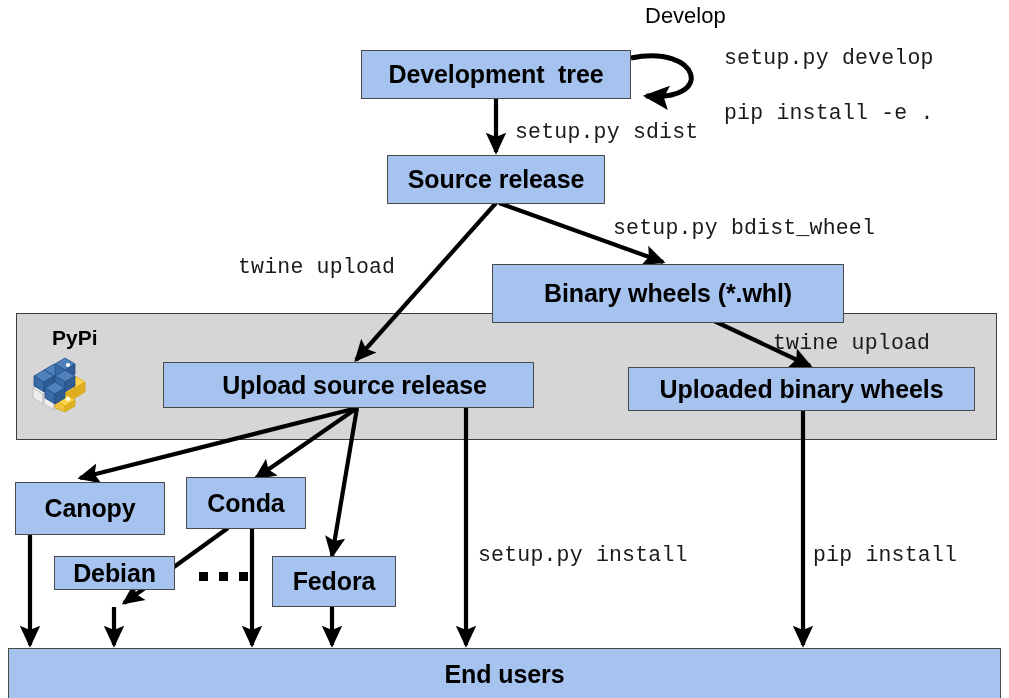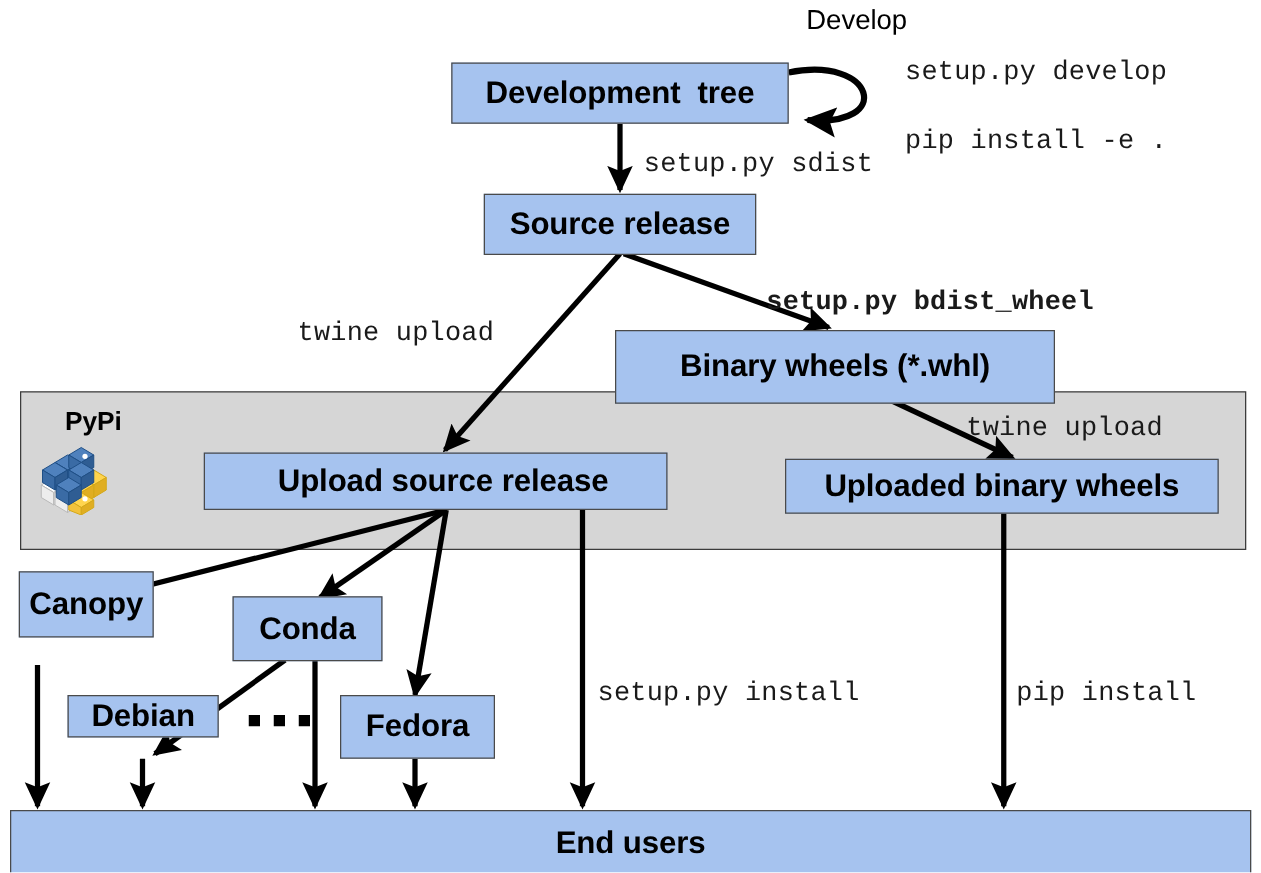--- a/index.html
+++ b/index.html
@@ -184,21 +184,21 @@
   <div class="node" style="left:361px; top:50px; width:270px; height:49px; font-size:25px;">Development  tree</div>
 
   <div class="node" style="left:387px; top:155px; width:218px; height:49px; font-size:25px;">Source release</div>
 
   <div class="node" style="left:492px; top:264px; width:352px; height:59px; font-size:25px;">Binary wheels (*.whl)</div>
 
   <div class="node" style="left:163px; top:362px; width:371px; height:46px; font-size:25px;padding-left:12px;">Upload source release</div>
 
   <div class="node" style="left:628px; top:367px; width:347px; height:44px; font-size:25px;">Uploaded binary wheels</div>
 
-  <div class="node" style="left:15px; top:457px; width:108px; height:53px; font-size:25px;">Canopy</div>
+  <div class="node" style="left:15px; top:482px; width:150px; height:53px; font-size:25px;">Canopy</div>
 
   <div class="node" style="left:186px; top:477px; width:120px; height:52px; font-size:25px;">Conda</div>
 
   <div class="node" style="left:54px; top:556px; width:121px; height:34px; font-size:25px;">Debian</div>
 
   <div class="node" style="left:272px; top:556px; width:124px; height:51px; font-size:25px;">Fedora</div>
 
   <div class="node" style="left:8px; top:648px; width:993px; height:53px; font-size:25px;">End users</div>
 
   <div class="dots" style="left:199px; top:572px;">
@@ -208,21 +208,21 @@
   </div>
 
   <div class="plainlabel" style="left:645px; top:3px;">Develop</div>
 
   <div class="cmd" style="left:724px; top:46px;">setup.py develop</div>
 
   <div class="cmd" style="left:724px; top:81px;margin-top:20px;">pip install -e .</div>
 
   <div class="cmd" style="left:515px; top:120px;">setup.py sdist</div>
 
-  <div class="cmd" style="left:613px; top:230px;font-weight:bold;">setup.py bdist_wheel</div>
+  <div class="cmd" style="left:613px; top:216px;">setup.py bdist_wheel</div>
 
   <div class="cmd" style="left:238px; top:255px;">twine upload</div>
 
   <div class="cmd" style="left:773px; top:331px;">twine upload</div>
 
   <div class="cmd" style="left:478px; top:543px;">setup.py install</div>
 
   <div class="cmd" style="left:813px; top:543px;">pip install</div>
 
 </div>

